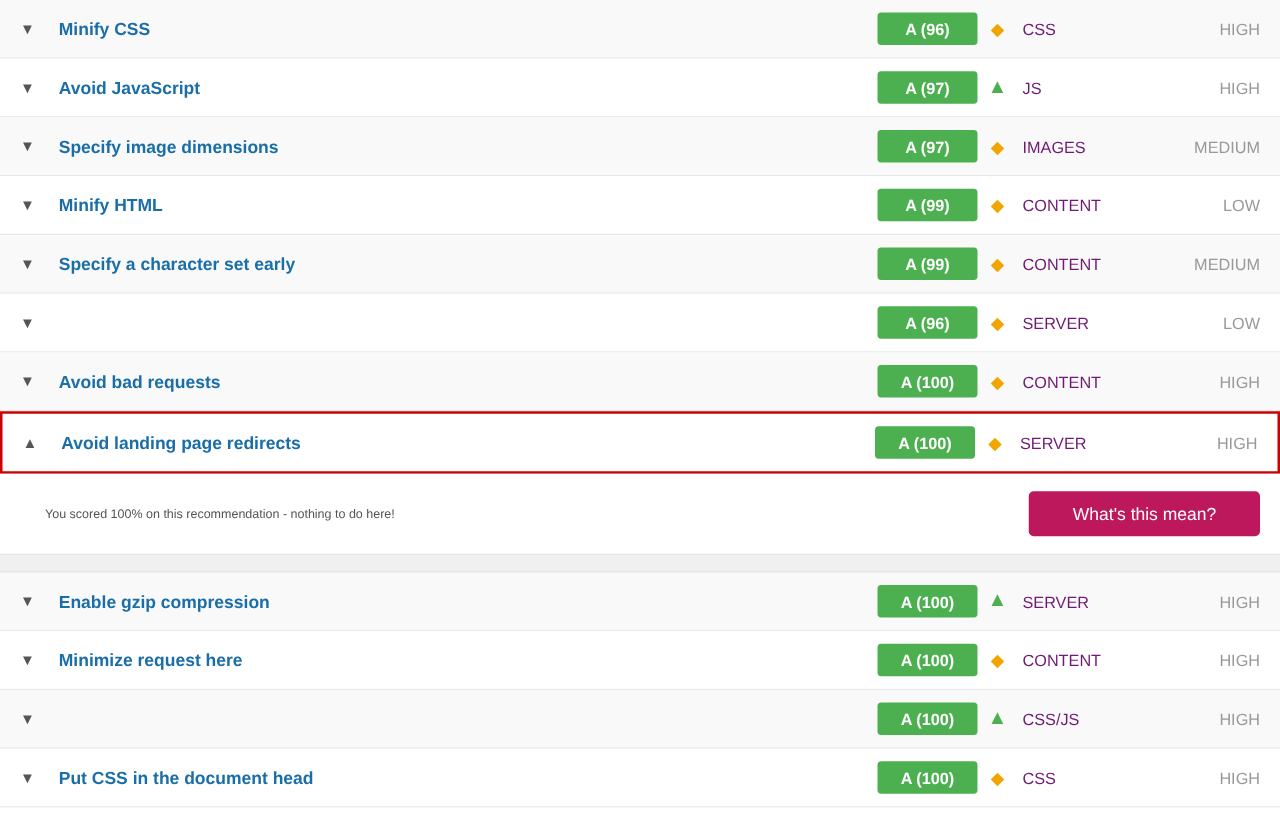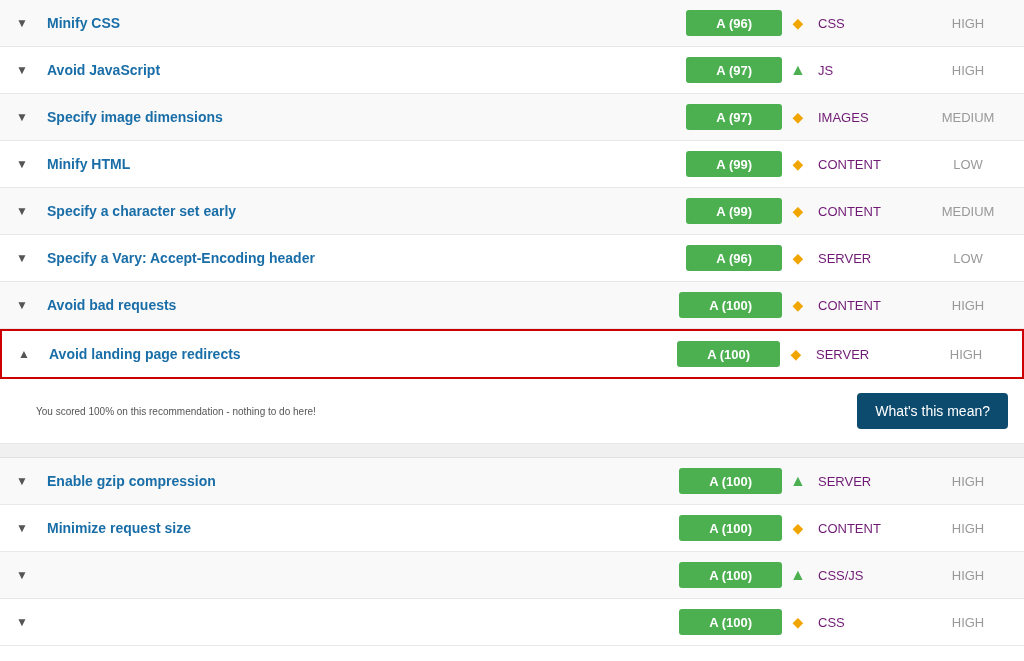--- a/index.html
+++ b/index.html
@@ -62,21 +62,21 @@
     }
 
     .score-badge {
       display: inline-flex;
       align-items: center;
       justify-content: center;
       background: #4caf50;
       color: #fff;
       font-weight: bold;
       font-size: 13px;
-      padding: 4px 30px;
+      padding: 4px 14px;
       border-radius: 3px;
       min-width: 80px;
       height: 26px;
     }
 
     .trend-icon {
       font-size: 16px;
       margin-left: 6px;
       min-width: 20px;
       text-align: center;
@@ -90,43 +90,43 @@
       color: #701a75;
       font-size: 13px;
       text-align: left;
       margin-left: 10px;
     }
 
     .priority {
       min-width: 80px;
       color: #999;
       font-size: 13px;
-      text-align: center;
+      text-align: right;
     }
 
     .expanded-content {
       background: #fff;
       padding: 14px 16px 14px 36px;
       border-bottom: 1px solid #e8e8e8;
       display: flex;
       align-items: center;
       justify-content: space-between;
     }
 
     .expanded-text {
       color: #555;
       font-size: 10px;
     }
 
     .whats-this-btn {
-      background: #0c4a6e;
+      background: #be185d;
       color: #fff;
       border: none;
       border-radius: 4px;
-      padding: 10px 18px;
+      padding: 10px 35px;
       font-size: 14px;
       cursor: pointer;
       white-space: nowrap;
     }
 
     .spacer-row {
       height: 14px;
       background: #f0f0f0;
       border-bottom: 1px solid #e0e0e0;
     }
@@ -193,21 +193,20 @@
       <div style="display:flex;align-items:center;gap:0px;">
         <span class="score-badge">A (99)</span>
         <span class="trend-icon trend-diamond">◆</span>
       </div>
       <div class="category">CONTENT</div>
       <div class="priority">MEDIUM</div>
     </div>
     <div class="row  ">
       <div class="row-title">
         <span class="toggle-icon">▼</span>
-        <a class="row-link">Specify a Vary: Accept-Encoding header</a>
       </div>
       <div style="display:flex;align-items:center;gap:0px;">
         <span class="score-badge">A (96)</span>
         <span class="trend-icon trend-diamond">◆</span>
       </div>
       <div class="category">SERVER</div>
       <div class="priority">LOW</div>
     </div>
     <div class="row  ">
       <div class="row-title">
@@ -250,21 +249,21 @@
       <div style="display:flex;align-items:center;gap:0px;">
         <span class="score-badge">A (100)</span>
         <span class="trend-icon trend-up">▲</span>
       </div>
       <div class="category">SERVER</div>
       <div class="priority">HIGH</div>
     </div>
     <div class="row  ">
       <div class="row-title">
         <span class="toggle-icon">▼</span>
-        <a class="row-link">Minimize request size</a>
+        <a class="row-link">Minimize request here</a>
       </div>
       <div style="display:flex;align-items:center;gap:0px;">
         <span class="score-badge">A (100)</span>
         <span class="trend-icon trend-diamond">◆</span>
       </div>
       <div class="category">CONTENT</div>
       <div class="priority">HIGH</div>
     </div>
     <div class="row  ">
       <div class="row-title">
@@ -273,20 +272,21 @@
       <div style="display:flex;align-items:center;gap:0px;">
         <span class="score-badge">A (100)</span>
         <span class="trend-icon trend-up">▲</span>
       </div>
       <div class="category">CSS/JS</div>
       <div class="priority">HIGH</div>
     </div>
     <div class="row  ">
       <div class="row-title">
         <span class="toggle-icon">▼</span>
+        <a class="row-link">Put CSS in the document head</a>
       </div>
       <div style="display:flex;align-items:center;gap:0px;">
         <span class="score-badge">A (100)</span>
         <span class="trend-icon trend-diamond">◆</span>
       </div>
       <div class="category">CSS</div>
       <div class="priority">HIGH</div>
     </div>
     </div>
 

